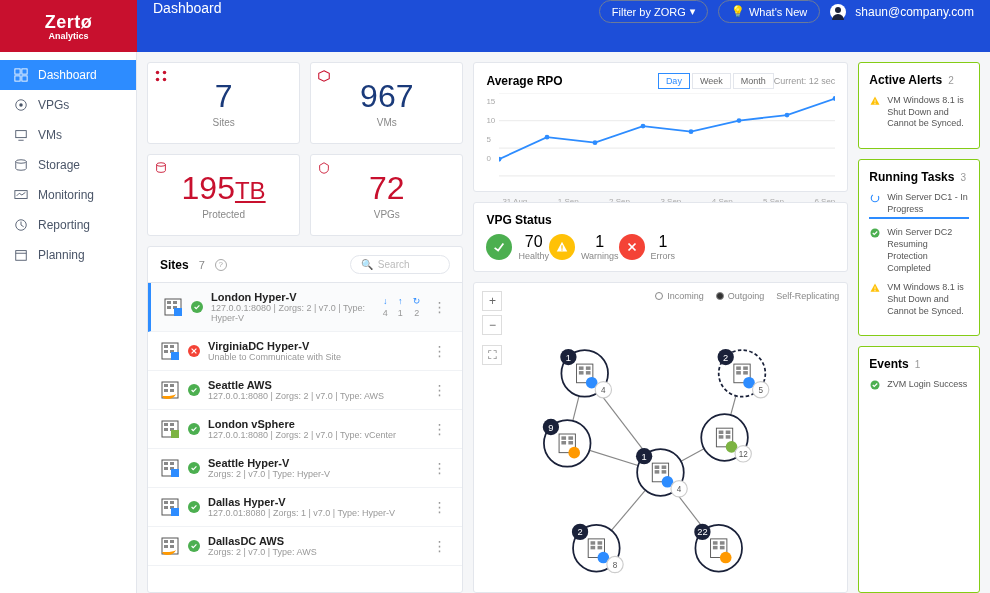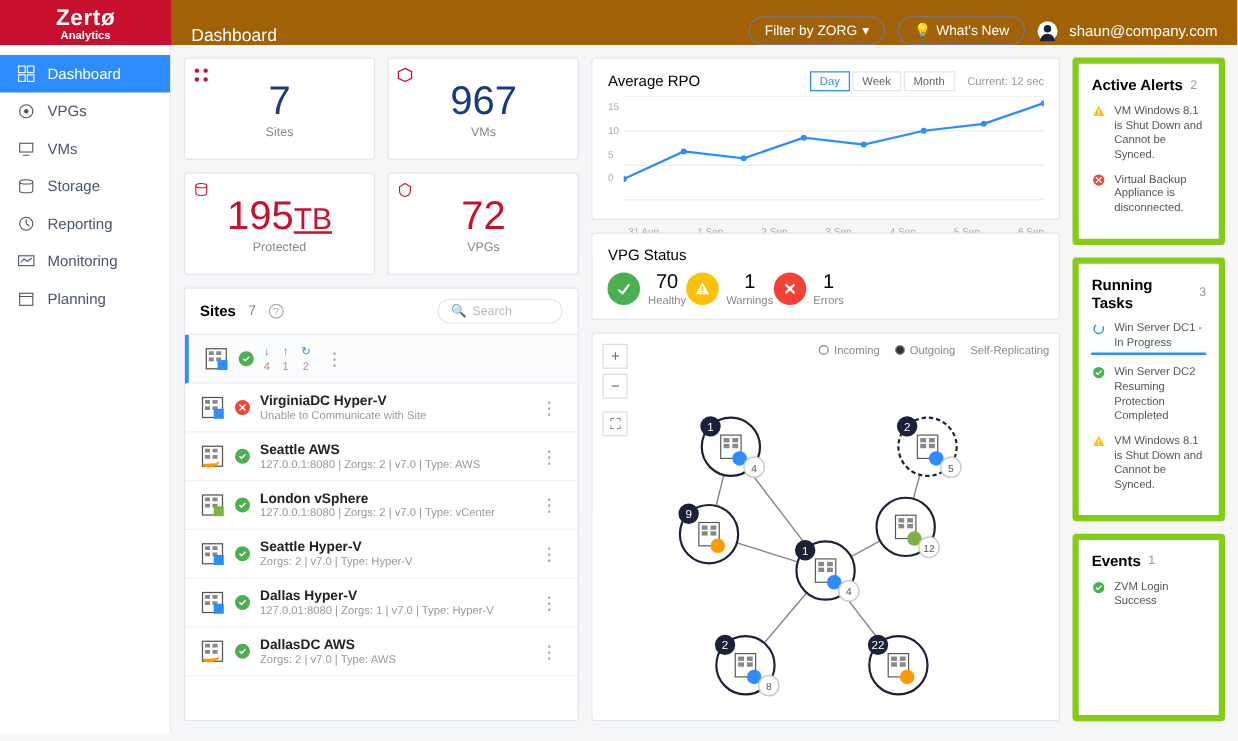--- a/index.html
+++ b/index.html
@@ -1,19 +1,19 @@
 <!DOCTYPE html>
 <html><head>
 <meta charset="utf-8">
 <style>
 * { margin: 0; padding: 0; box-sizing: border-box; font-family: -apple-system, BlinkMacSystemFont, "Segoe UI", Arial, sans-serif; }
 body { background: #f5f6f8; width: 990px; height: 593px; overflow: hidden; }
 
 
-.header { display: flex; height: 36px; background: #a16207; color: #fff; align-items: flex-end; }
+.header { display: flex; height: 52px; background: #1d4ed8; color: #fff; align-items: flex-start; }
 .logo { background: #c8102e; height: 100%; width: 137px; display: flex; flex-direction: column; align-items: center; justify-content: center; font-weight: bold; }
 .logo-main { font-size: 18px; letter-spacing: 0.5px; }
 .logo-sub { font-size: 9px; margin-top: -2px; }
 .header-title { margin-left: 16px; font-size: 14px; font-weight: 500; flex: 1; }
 .header-actions { display: flex; gap: 10px; margin-right: 16px; align-items: center; }
 .pill-btn { border: 1px solid #6b7a99; border-radius: 16px; padding: 4px 12px; font-size: 11px; background: transparent; color: #fff; display: flex; align-items: center; gap: 4px; cursor: pointer; }
 .user { font-size: 12px; display: flex; align-items: center; gap: 9px; }
 .user-icon { width: 16px; height: 16px; background: #fff; border-radius: 50%; position: relative; }
 .user-icon::before { content: ""; position: absolute; top: 3px; left: 5px; width: 6px; height: 6px; background: #1a2139; border-radius: 50%; }
 .user-icon::after { content: ""; position: absolute; bottom: 0; left: 2px; width: 12px; height: 6px; background: #1a2139; border-radius: 6px 6px 0 0; }
@@ -57,33 +57,33 @@
 .site-info { flex: 1; min-width: 0; }
 .site-name { font-size: 11px; font-weight: 600; color: #222; }
 .site-meta { font-size: 9px; color: #999; }
 .site-stats { display: flex; gap: 10px; font-size: 9px; color: #999; align-items: center; }
 .site-stats .col { display: flex; flex-direction: column; align-items: center; gap: 2px; }
 .dots-menu { color: #999; font-size: 14px; cursor: pointer; padding: 0 4px; }
 
 
 .rpo-card { background: #fff; border: 1px solid #e3e6ec; border-radius: 3px; padding: 10px 12px; height: 130px; }
 .rpo-header { display: flex; align-items: center; font-size: 12px; margin-bottom: 4px; }
-.rpo-title { font-weight: 400; }
-.rpo-tabs { display: flex; gap: 2px; margin-left: auto; margin-right: 10px; }
+.rpo-title { font-weight: 700; }
+.rpo-tabs { display: flex; gap: 2px; margin-left: auto; margin-right: 0; }
 .rpo-tab { border: 1px solid #e3e6ec; padding: 2px 7px; font-size: 9px; color: #666; cursor: pointer; }
 .rpo-tab.active { border-color: #2d8cff; color: #2d8cff; }
 .rpo-current { font-size: 9px; color: #999; }
 .chart-area { position: relative; height: 84px; display: flex; }
 .y-axis { display: flex; flex-direction: column; justify-content: space-between; font-size: 8px; color: #aaa; padding: 4px 4px 14px 0; }
 .chart-svg { flex: 1; }
 .x-axis { display: flex; justify-content: space-between; font-size: 8px; color: #aaa; margin-left: 16px; margin-top: 20px; }
 
 
 .vpg-status { background: #fff; border: 1px solid #e3e6ec; border-radius: 3px; padding: 10px 12px; }
-.vpg-title { font-size: 12px; font-weight: 400; margin-bottom: 6px; }
+.vpg-title { font-size: 12px; font-weight: 700; margin-bottom: 6px; }
 .vpg-row { display: flex; align-items: center; text-align: center; }
 .vpg-item { display: flex; align-items: center; gap: 6px; }
 .vpg-badge { width: 26px; height: 26px; border-radius: 50%; display: flex; align-items: center; justify-content: center; }
 .vpg-badge.ok { background: #4caf50; }
 .vpg-badge.warn { background: #ffc107; }
 .vpg-badge.err { background: #f44336; }
 .vpg-num { font-size: 16px; font-weight: 400; }
 .vpg-lbl { font-size: 9px; color: #888; }
 
 
@@ -91,21 +91,21 @@
 .topo-controls { position: absolute; top: 8px; left: 8px; display: flex; flex-direction: column; gap: 4px; z-index: 2; }
 .topo-btn { width: 20px; height: 20px; border: 1px solid #ddd; background: #fff; font-size: 12px; display: flex; align-items: center; justify-content: center; cursor: pointer; color: #666; }
 .topo-legend { position: absolute; top: 8px; right: 8px; display: flex; gap: 12px; font-size: 9px; color: #888; z-index: 2; }
 .legend-item { display: flex; align-items: center; gap: 4px; }
 .legend-dot { width: 8px; height: 8px; border-radius: 50%; border: 1px solid #888; }
 .legend-dot.filled { background: #333; }
 .topo-svg { width: 100%; height: 100%; }
 
 
 .right-col { width: 175px; display: flex; flex-direction: column; gap: 10px; }
-.panel { background: #fff; border: 5px solid #84cc16; border-radius: 3px; padding: 10px 10px; }
+.panel { background: #fff; border: 1px solid #84cc16; border-radius: 3px; padding: 10px 10px; }
 .panel-title { font-size: 12px; font-weight: 600; margin-bottom: 8px; display: flex; align-items: center; gap: 6px; }
 .panel-count { font-size: 10px; color: #999; font-weight: normal; }
 .alert-item { display: flex; gap: 6px; font-size: 9px; color: #555; margin-bottom: 8px; line-height: 1.3; }
 .alert-icon { width: 12px; height: 12px; flex-shrink: 0; }
 .task-progress { border-bottom: 2px solid #2d8cff; padding-bottom: 2px; }
 .events-panel { flex: 1; }
 
 .help-icon { width: 12px; height: 12px; border: 1px solid #aaa; border-radius: 50%; display: inline-flex; align-items: center; justify-content: center; font-size: 8px; color: #aaa; }
 </style>
 </head>
@@ -170,35 +170,35 @@
           <svg viewBox="0 0 16 16">
             <ellipse cx="8" cy="4" rx="6" ry="2" fill="none" stroke="currentColor"></ellipse>
             <path d="M2 4 v8 a6 2 0 0 0 12 0 v-8" fill="none" stroke="currentColor"></path>
           </svg>
         </span>
       <span>Storage</span>
     </div>
     <div class="side-item">
       <span class="side-icon">
           <svg viewBox="0 0 16 16">
+            <rect x="1" y="3" width="14" height="9" fill="none" stroke="currentColor"></rect>
+            <polyline points="3,9 6,6 9,8 13,5" fill="none" stroke="currentColor"></polyline>
+          </svg>
+        </span>
+      <span>Monitoring</span>
+    </div>
+    <div class="side-item">
+      <span class="side-icon">
+          <svg viewBox="0 0 16 16">
             <circle cx="8" cy="8" r="6" fill="none" stroke="currentColor"></circle>
             <polyline points="8,8 8,4" stroke="currentColor"></polyline>
             <polyline points="8,8 11,10" stroke="currentColor"></polyline>
           </svg>
         </span>
       <span>Reporting</span>
-    </div>
-    <div class="side-item">
-      <span class="side-icon">
-          <svg viewBox="0 0 16 16">
-            <rect x="1" y="3" width="14" height="9" fill="none" stroke="currentColor"></rect>
-            <polyline points="3,9 6,6 9,8 13,5" fill="none" stroke="currentColor"></polyline>
-          </svg>
-        </span>
-      <span>Monitoring</span>
     </div>
     <div class="side-item">
       <span class="side-icon">
           <svg viewBox="0 0 16 16">
             <rect x="2" y="3" width="12" height="11" fill="none" stroke="currentColor"></rect>
             <line x1="2" y1="6" x2="14" y2="6" stroke="currentColor"></line>
           </svg>
         </span>
       <span>Planning</span>
     </div>
@@ -266,20 +266,24 @@
                   <rect x="11" y="11" width="8" height="8" fill="#2d8cff"></rect>
                 </svg>
               </div>
     <div>
                 <div class="status-dot ok">
                   <svg viewBox="0 0 10 10">
                     <polyline points="2,5 4,7 8,3" fill="none" stroke="#fff" stroke-width="1.5"></polyline>
                   </svg>
                 </div>
               </div>
+    <div class="site-info">
+      <div class="site-name">London Hyper-V</div>
+      <div class="site-meta">127.0.0.1:8080 | Zorgs: 2 | v7.0 | Type: Hyper-V</div>
+    </div>
     <div class="site-stats">
       <div class="col">
                   <span style="color:#2d8cff">↓</span>
                   <span>4</span>
                 </div>
       <div class="col">
                   <span style="color:#2d8cff">↑</span>
                   <span>1</span>
                 </div>
       <div class="col">
@@ -648,28 +652,20 @@
           </div>
         <div id="alerts-list">
             <div class="alert-item">
               <svg class="alert-icon" viewBox="0 0 16 16">
                 <path d="M8 2 L14 13 L2 13 Z" fill="#ffc107"></path>
                 <line x1="8" y1="6" x2="8" y2="10" stroke="#fff"></line>
                 <circle cx="8" cy="11.5" r="0.8" fill="#fff"></circle>
               </svg>
               <span>VM Windows 8.1 is Shut Down and Cannot be Synced.</span>
             </div>
-            <div class="alert-item">
-              <svg class="alert-icon" viewBox="0 0 16 16">
-                <circle cx="8" cy="8" r="6" fill="#f44336"></circle>
-                <line x1="5" y1="5" x2="11" y2="11" stroke="#fff" stroke-width="1.5"></line>
-                <line x1="11" y1="5" x2="5" y2="11" stroke="#fff" stroke-width="1.5"></line>
-              </svg>
-              <span>Virtual Backup Appliance is disconnected.</span>
-            </div>
           </div>
       </div>
       <div class="panel">
         <div class="panel-title">
             <span>Running Tasks</span>
             <span class="panel-count">3</span>
           </div>
         <div id="tasks-list">
             <div class="alert-item task-progress">
               <svg class="alert-icon" viewBox="0 0 16 16">

